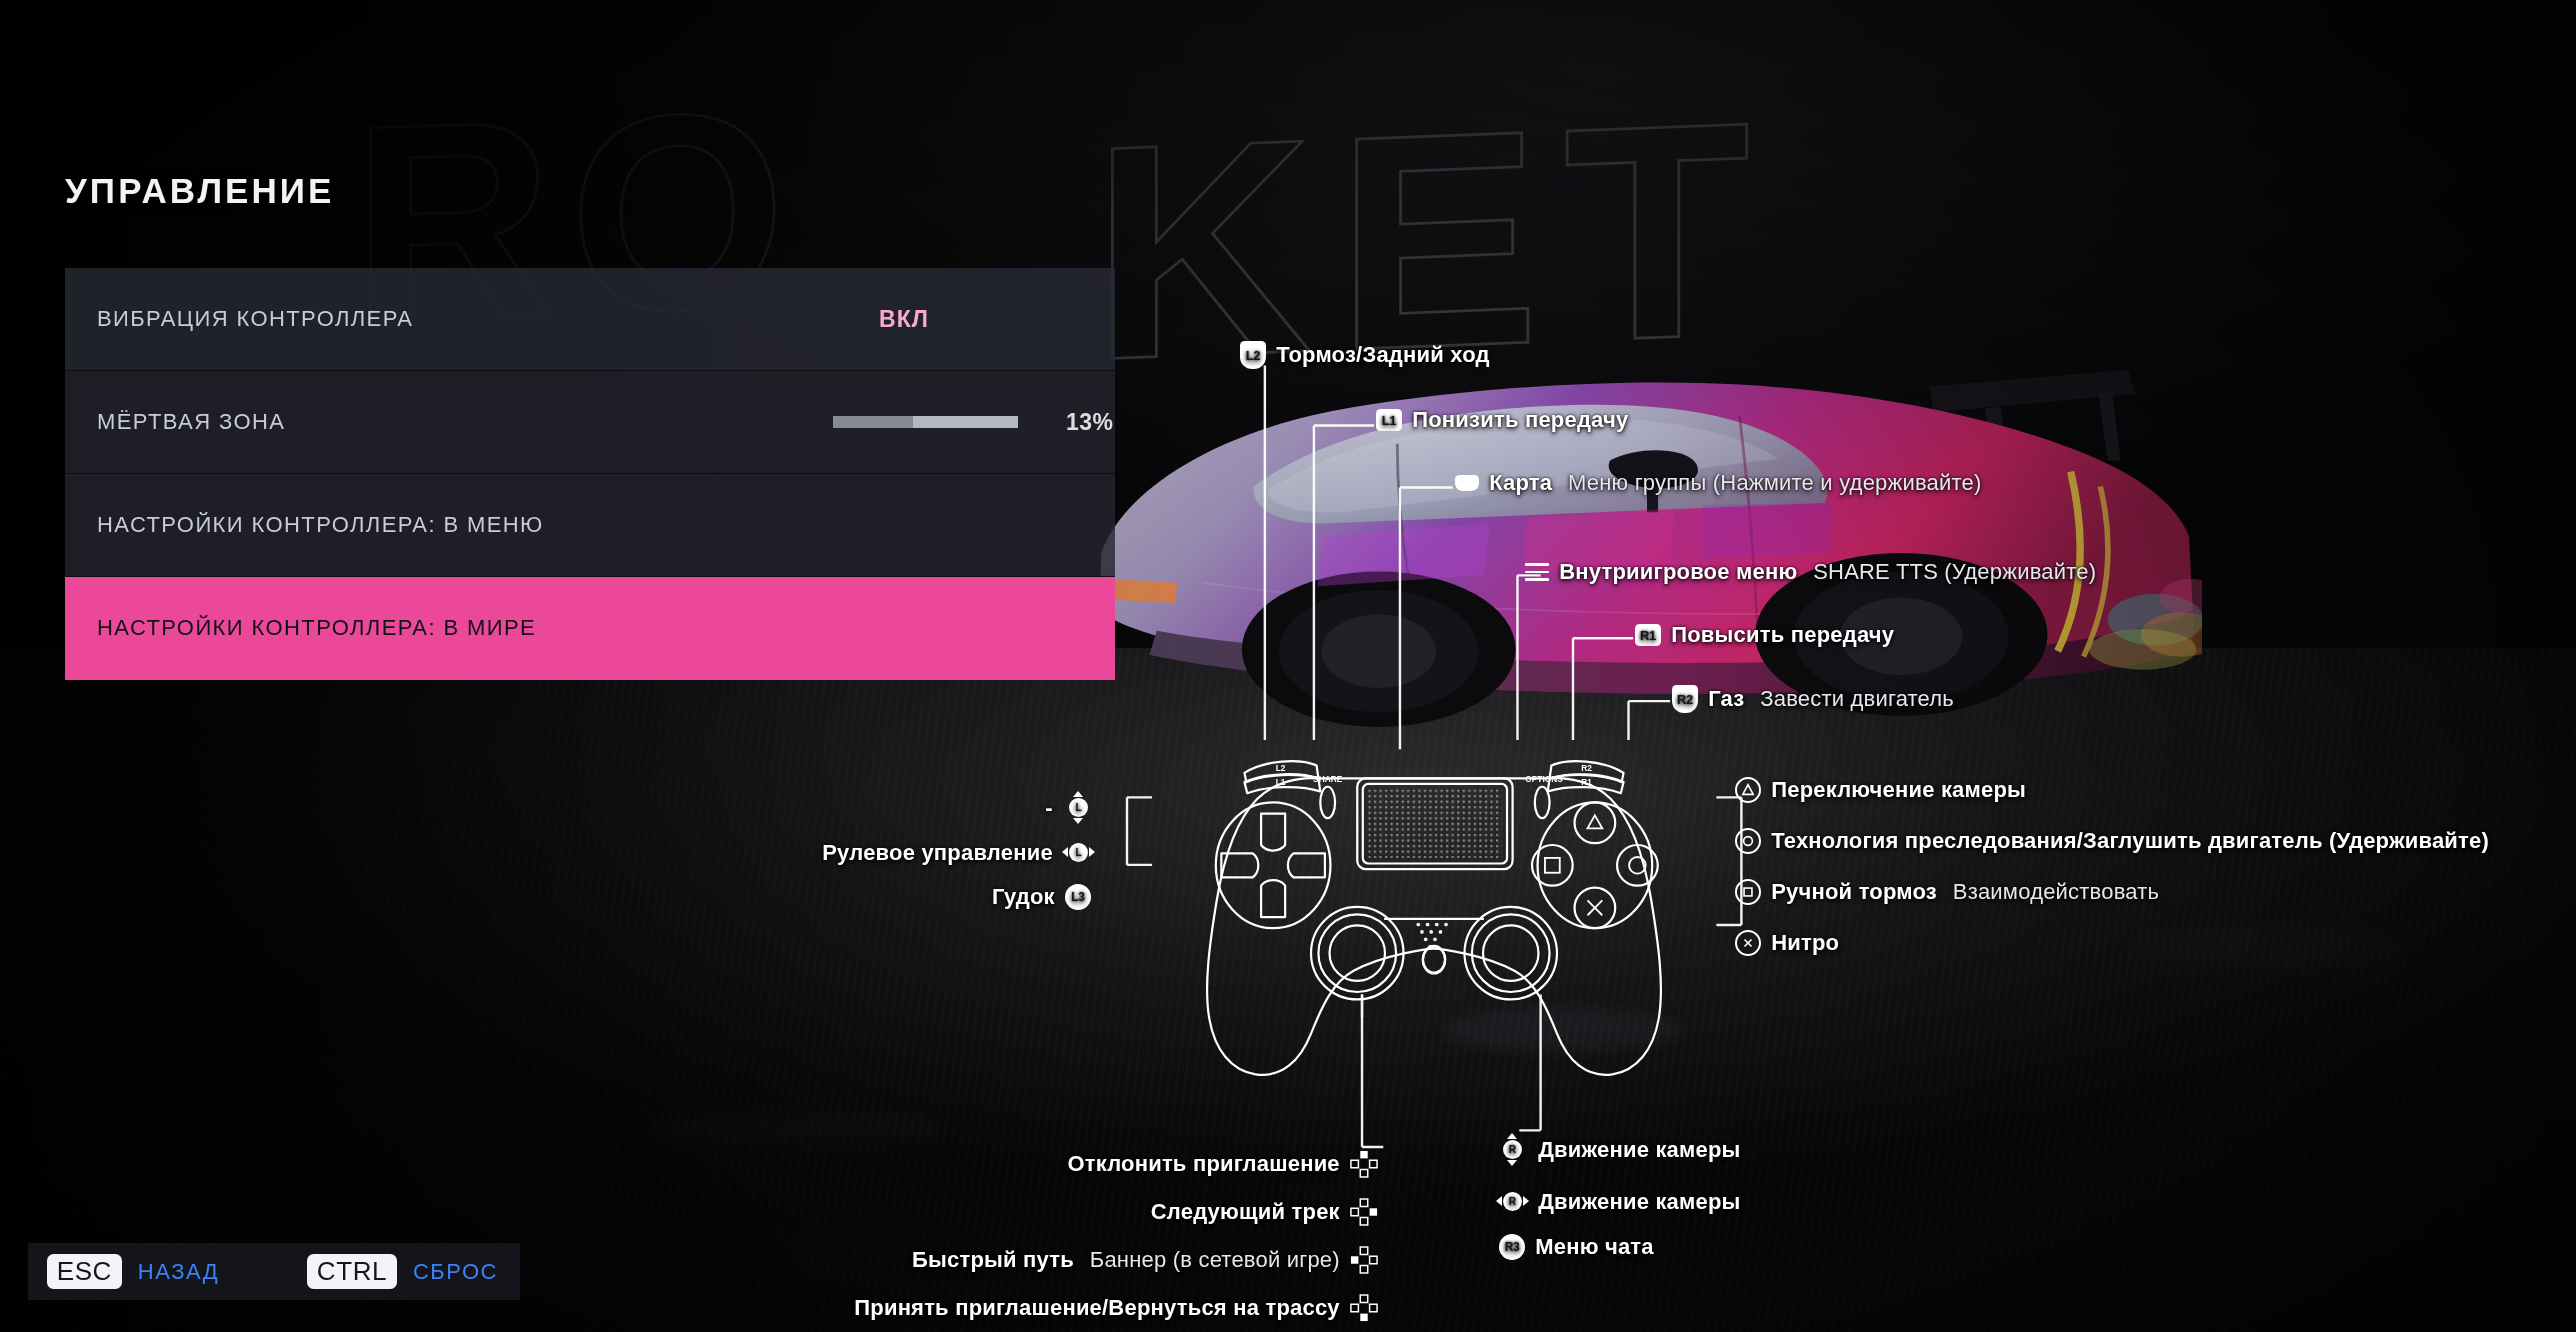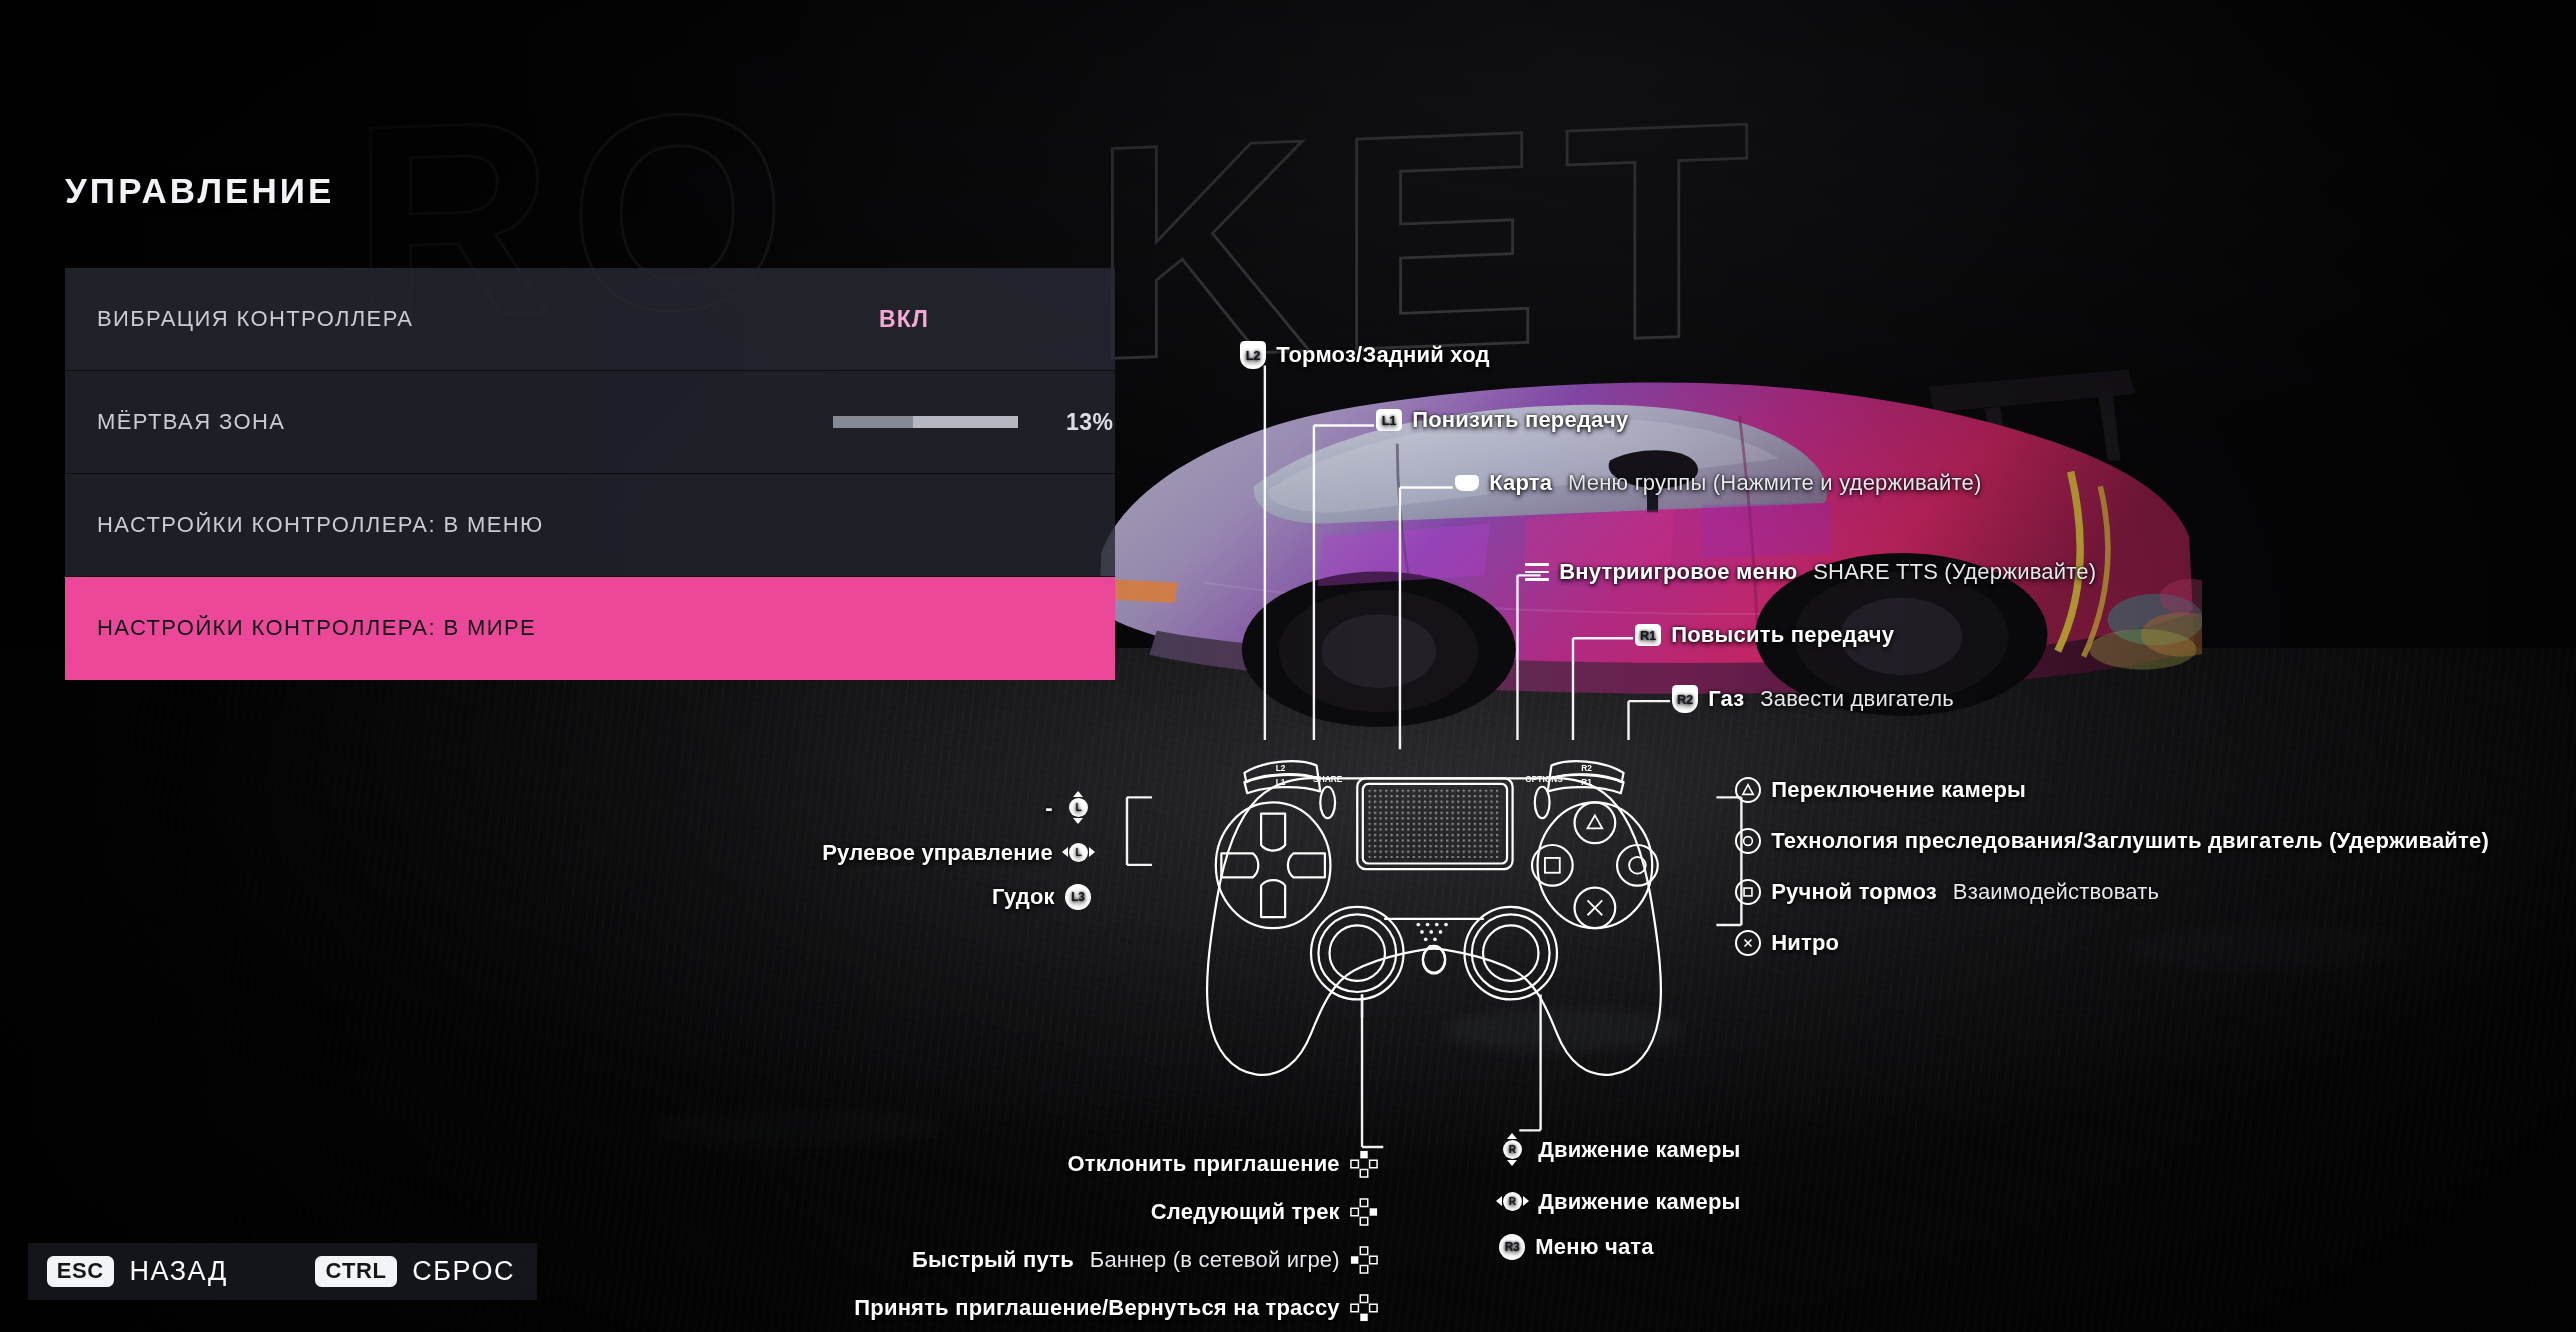--- a/index.html
+++ b/index.html
@@ -83,24 +83,24 @@
 
   
   .footer {
     position:absolute; left:28px; bottom:32px; height:57px;
     background:rgba(26,27,34,.78); display:flex; align-items:center;
     padding:0 22px 0 18.5px; gap:20.4px;
   }
   .keyhint { display:flex; align-items:center; gap:15.7px; }
   .keycap {
     background:#f3f4f7; color:#15161a; border-radius:6.5px;
-    font-size:22px; font-weight:bold; letter-spacing:0.6px;
+    font-size:26px; font-weight:normal; letter-spacing:0.6px;
     padding:3.7px 10.2px 4.6px; line-height:1; min-width:41px; text-align:center;
   }
-  .keytext { font-size:27px; letter-spacing:1.5px; color:#ffffff; font-weight:500; }
+  .keytext { font-size:22px; letter-spacing:1.5px; color:#3b82f6; font-weight:500; }
   .keyhint + .keyhint { margin-left:67px; }
 
   
   .pad { position:absolute; left:1152px; top:745px; width:564px; height:347px; }
   .pad svg { width:100%; height:100%; display:block; }
 
   .leaders { position:absolute; inset:0; pointer-events:none; }
   .leaders svg { width:100%; height:100%; display:block; }
 
   

